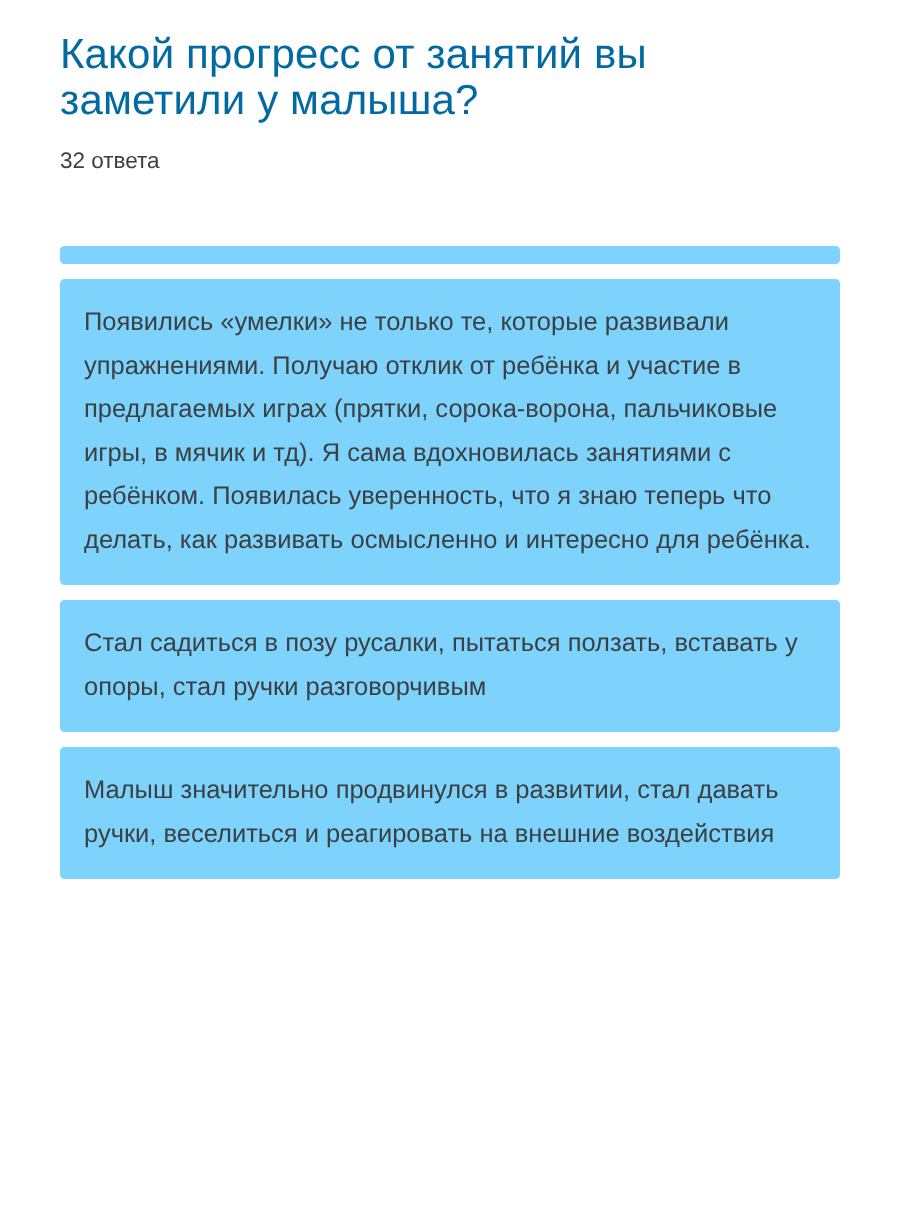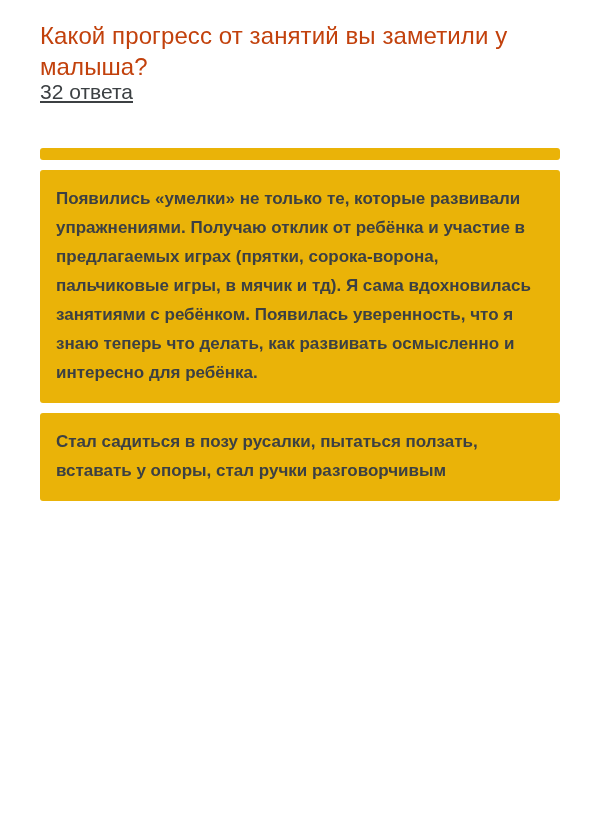--- a/index.html
+++ b/index.html
@@ -16,45 +16,45 @@
   .page {
     position: relative;
     width: 600px;
     height: 814px;
     background: #ffffff;
     box-sizing: border-box;
     padding: 0 40px;
   }
   .question-title {
     padding-top: 20px;
-    font-size: 24px;
+    font-size: 28px;
     line-height: 31px;
-    color: #c2410c;
+    color: #0369a1;
     font-weight: 400;
     letter-spacing: 0.1px;
   }
   .response-count {
-    font-size: 21px;
+    margin-top: 16px;
+    font-size: 15px;
     line-height: 20px;
     color: #3c4043;
     font-weight: 400;
-    text-decoration: underline;
   }
   .answers {
     margin-top: 46px;
   }
   .answer-card {
-    background: #eab308;
+    background: #7dd3fc;
     border-radius: 3px;
     padding: 14px 16px 16px 16px;
     margin-bottom: 10px;
     font-size: 17px;
     line-height: 29px;
     color: #3c4043;
-    font-weight: 700;
+    font-weight: 400;
     box-sizing: border-box;
   }
   .answer-card.spacer-card {
     padding: 0;
     height: 12px;
     margin-bottom: 10px;
   }
   .answer-text {
     display: block;
     white-space: pre-wrap;
@@ -74,16 +74,19 @@
     <div class="answer-card spacer-card"></div>
 
     <div class="answer-card">
       <span class="answer-text">Появились «умелки» не только те, которые развивали упражнениями. Получаю отклик от ребёнка и участие в предлагаемых играх (прятки, сорока-ворона, пальчиковые игры, в мячик и тд). Я сама вдохновилась занятиями с ребёнком. Появилась уверенность, что я знаю теперь что делать, как развивать осмысленно и интересно для ребёнка.</span>
     </div>
 
     <div class="answer-card">
       <span class="answer-text">Стал садиться в позу русалки, пытаться ползать, вставать у опоры, стал ручки разговорчивым</span>
     </div>
 
+    <div class="answer-card">
+      <span class="answer-text">Малыш значительно продвинулся в развитии, стал давать ручки, веселиться и реагировать на внешние воздействия</span>
+    </div>
 
   </div>
 
 </div>
 
 </body></html>

